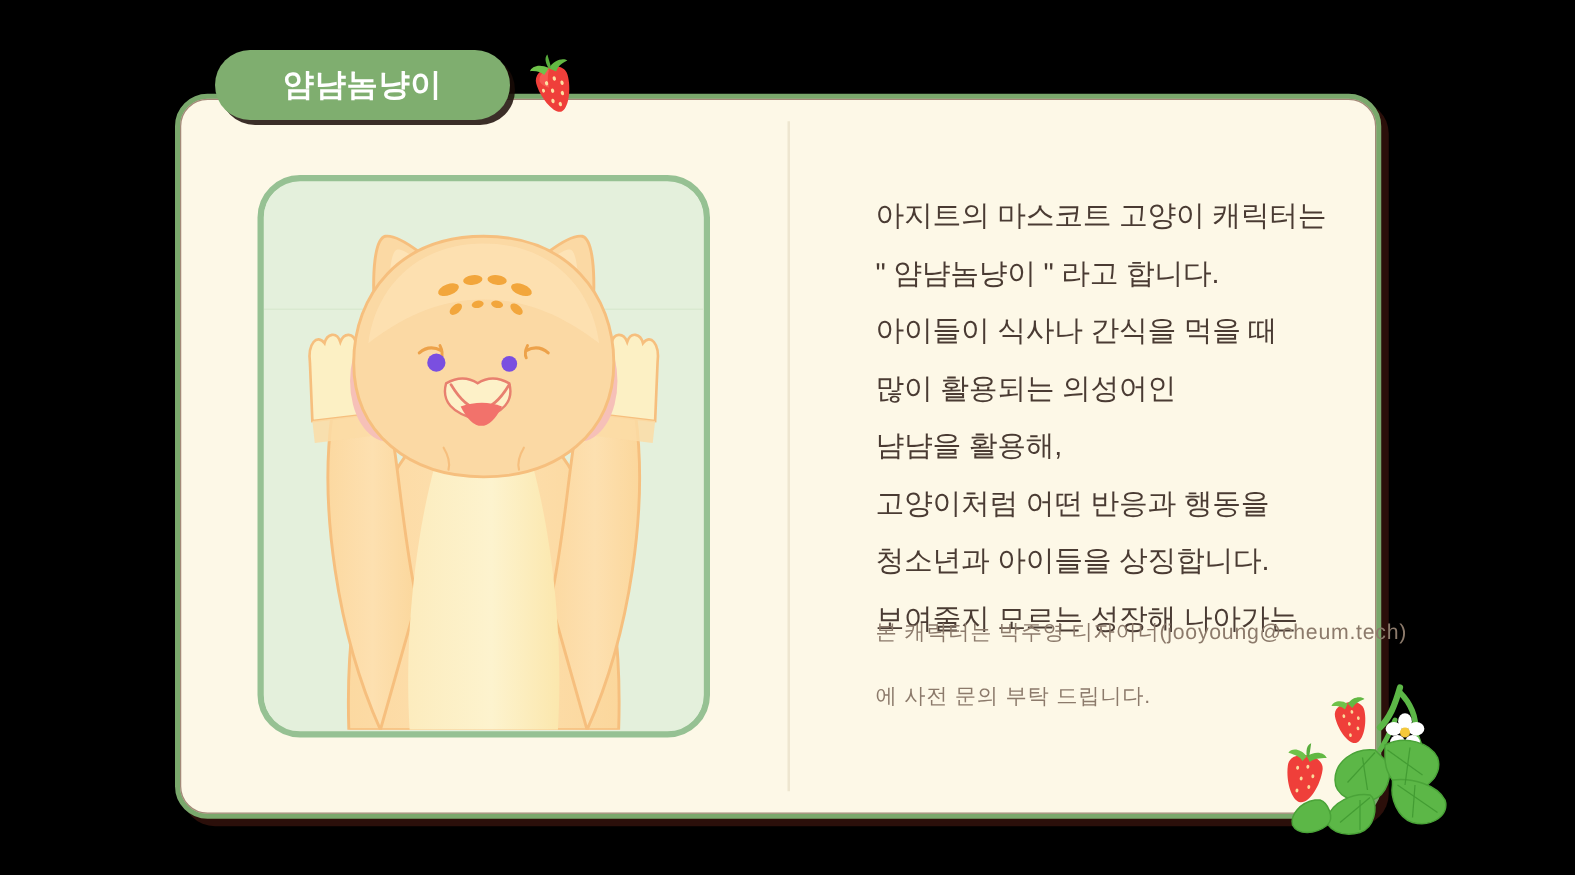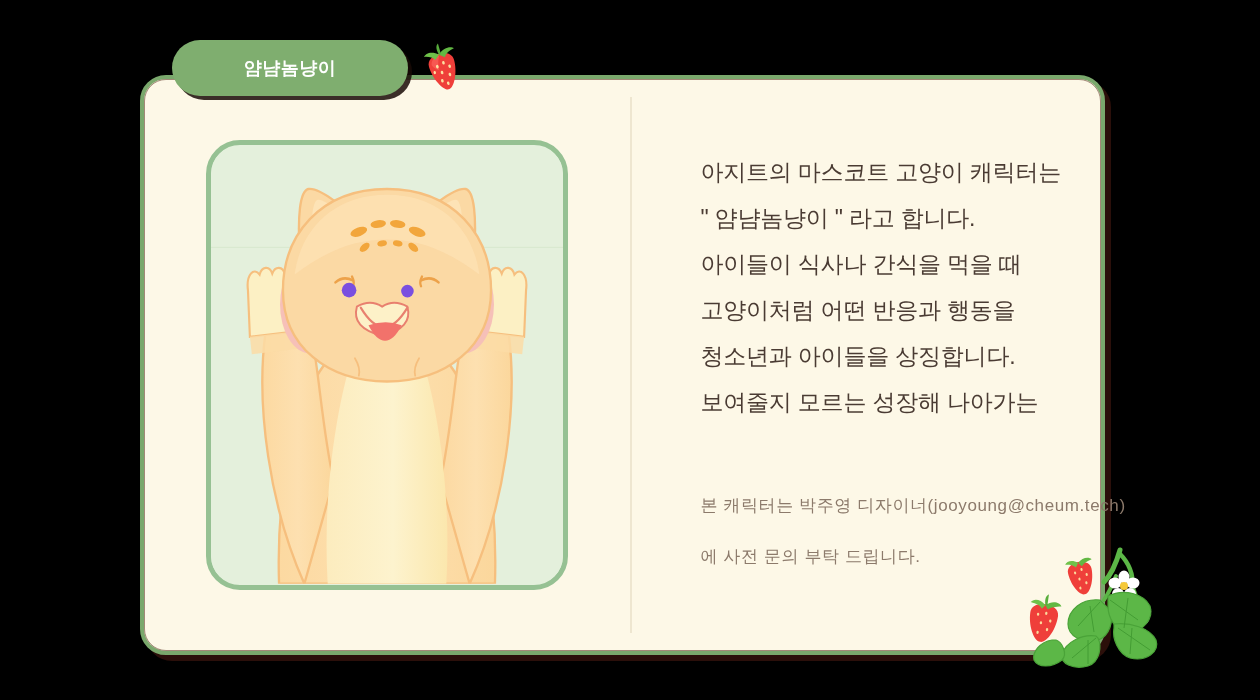--- a/index.html
+++ b/index.html
@@ -49,21 +49,21 @@
     background: #7fae6f;
     border-radius: 28px;
     display: flex;
     align-items: center;
     justify-content: center;
     box-shadow: 4px 4px 0 0 rgba(25, 10, 6, 0.85);
     z-index: 6;
   }
   .title-badge .label {
     color: #ffffff;
-    font-size: 18px;
+    font-size: 25px;
     font-weight: bold;
     letter-spacing: 0.5px;
     line-height: 1;
   }
 
   
   .badge-berry {
     position: absolute;
     left: 418px;
     top: 42px;
@@ -235,20 +235,22 @@
         </div>
       </div>
 
       <div class="divider"></div>
 
       <div class="col-right">
         <div class="body-text">
           <div class="line">아지트의 마스코트 고양이 캐릭터는</div>
           <div class="line">" 얌냠놈냥이 " 라고 합니다.</div>
           <div class="line">아이들이 식사나 간식을 먹을 때</div>
+          <div class="line">많이 활용되는 의성어인</div>
+          <div class="line">냠냠을 활용해,</div>
           <div class="line">고양이처럼 어떤 반응과 행동을</div>
           <div class="line">청소년과 아이들을 상징합니다.</div>
           <div class="line">보여줄지 모르는 성장해 나아가는</div>
         </div>
 
         <div class="copyright">
           <div>본 캐릭터는 박주영 디자이너(jooyoung@cheum.tech)</div>
           <div>에 사전 문의 부탁 드립니다.</div>
         </div>
       </div>

